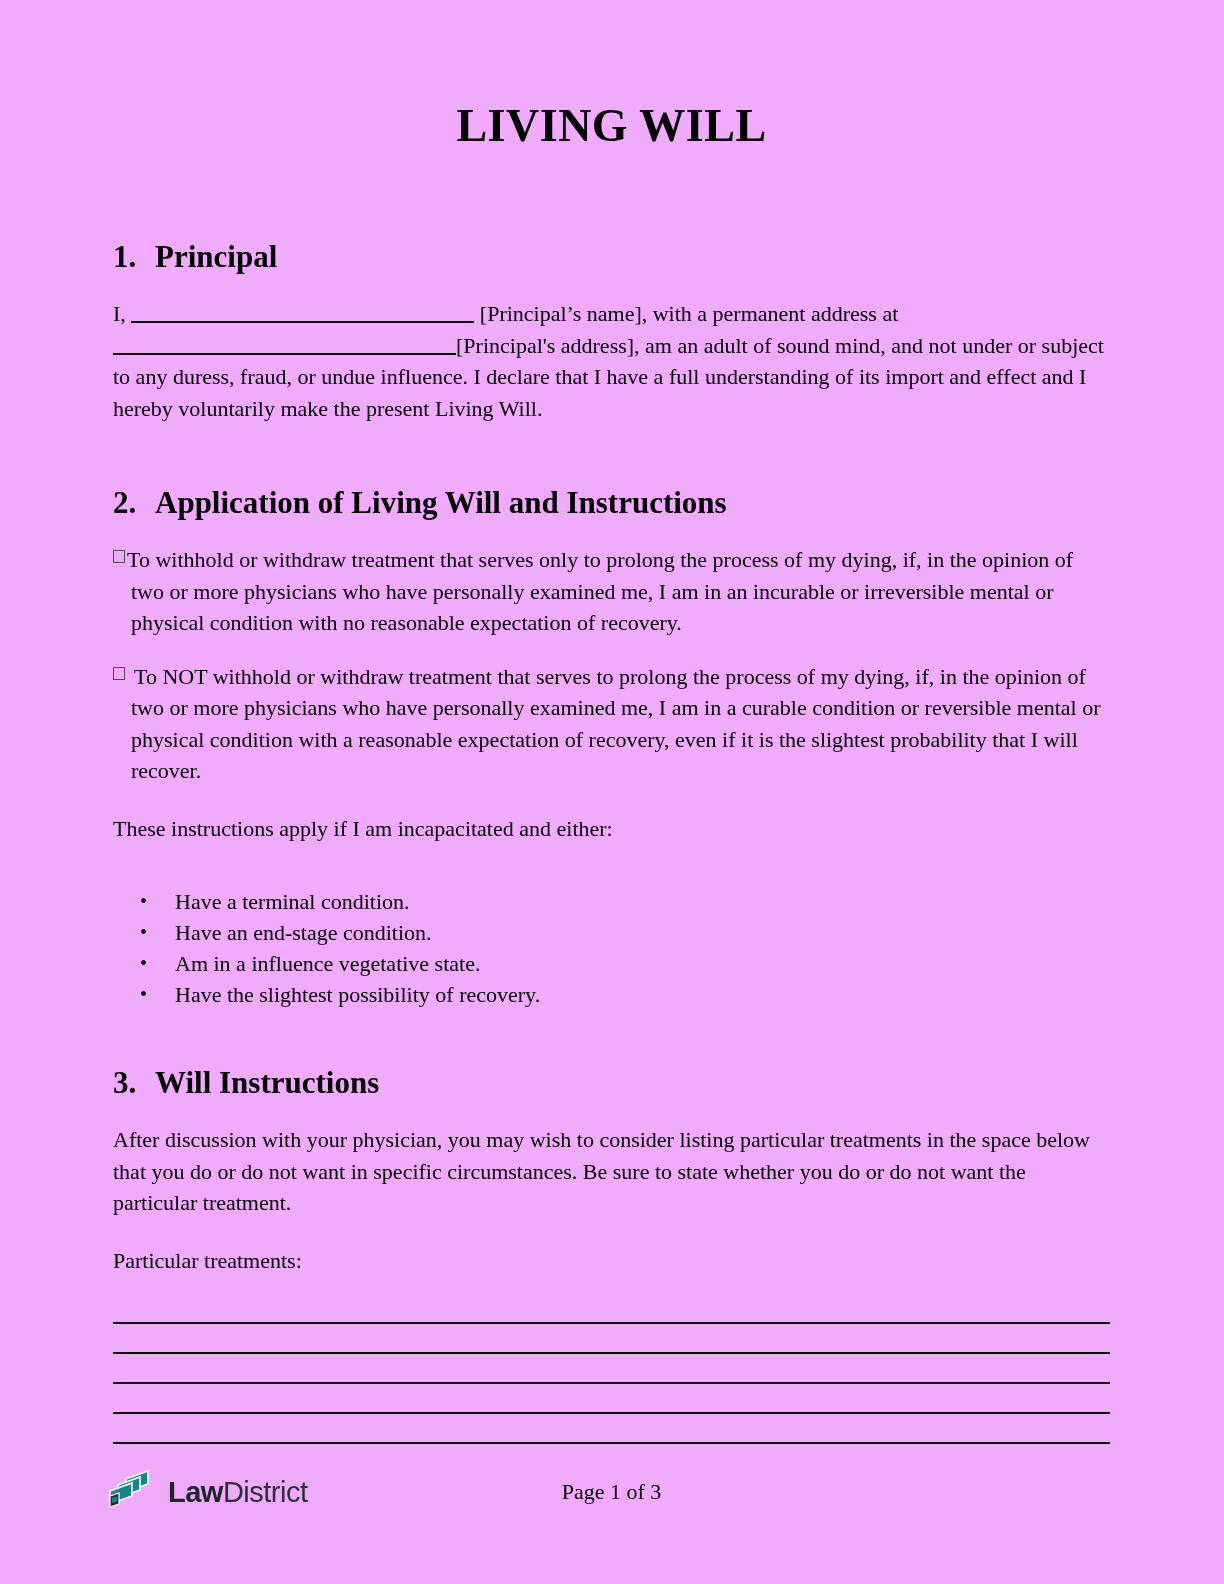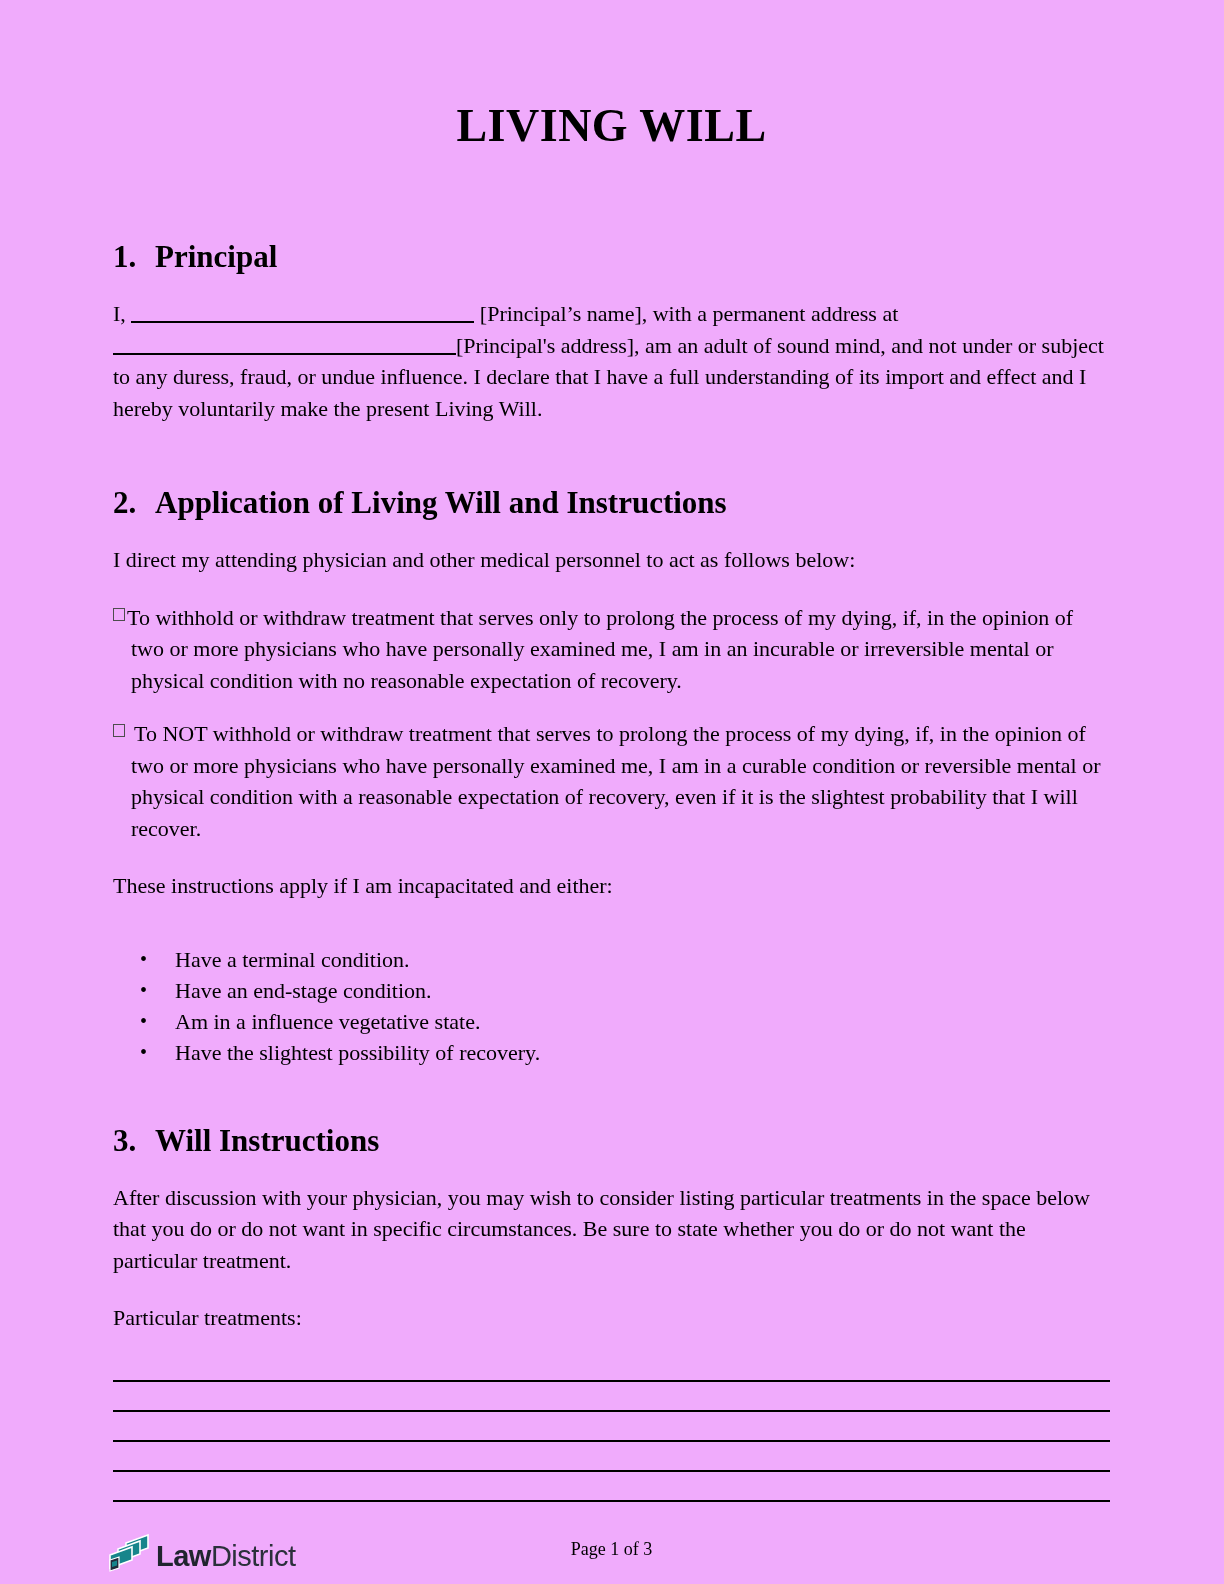--- a/index.html
+++ b/index.html
@@ -85,38 +85,38 @@
   }
   .write-line.first { height: 26px; }
   .page-footer {
     position: relative;
     margin-top: 24px;
     height: 70px;
   }
   .brand {
     position: absolute;
     left: -5px;
-    top: 8px;
+    top: 2px;
     display: flex;
     align-items: center;
-    gap: 6px;
+    gap: 18px;
     font-family: "Liberation Sans", sans-serif;
     font-size: 29px;
     line-height: 34px;
     color: #20242e;
   }
   .brand-law { font-weight: bold; letter-spacing: -0.5px; }
   .brand-district { font-weight: 400; color: #2b303b; letter-spacing: -0.5px; }
   .page-indicator {
     position: absolute;
     left: 0;
     right: 0;
     top: 8px;
     text-align: center;
-    font-size: 18px;
+    font-size: 22px;
   }
 </style>
 </head>
 <body>
 
 <div class="page">
 
   <h1 class="doc-title">LIVING WILL</h1>
 
   <h2 class="sec-heading h-principal">
@@ -124,21 +124,20 @@
   </h2>
 
   <p class="body-text">
     <span>I, </span><span class="blank"></span><span> [Principal’s name], with a permanent address at </span><span class="blank"></span><span>[Principal's address], am an adult of sound mind, and not under or subject to any duress, fraud, or undue influence. I declare that I have a full understanding of its import and effect and I hereby voluntarily make the present Living Will.</span>
   </p>
 
   <h2 class="sec-heading h-application">
     <span class="sec-num">2.</span><span>Application of Living Will and Instructions</span>
   </h2>
 
-  <p class="body-text">I direct my attending physician and other medical personnel to act as follows below:</p>
 
   <p class="opt-para">
     <span class="checkbox"></span><span>To withhold or withdraw treatment that serves only to prolong the process of my dying, if, in the opinion of two or more physicians who have personally examined me, I am in an incurable or irreversible mental or physical condition with no reasonable expectation of recovery.</span>
   </p>
 
   <p class="opt-para second">
     <span class="checkbox spaced"></span><span>To NOT withhold or withdraw treatment that serves to prolong the process of my dying, if, in the opinion of two or more physicians who have personally examined me, I am in a curable condition or reversible mental or physical condition with a reasonable expectation of recovery, even if it is the slightest probability that I will recover.</span>
   </p>
 
   <p class="body-text">These instructions apply if I am incapacitated and either:</p>

